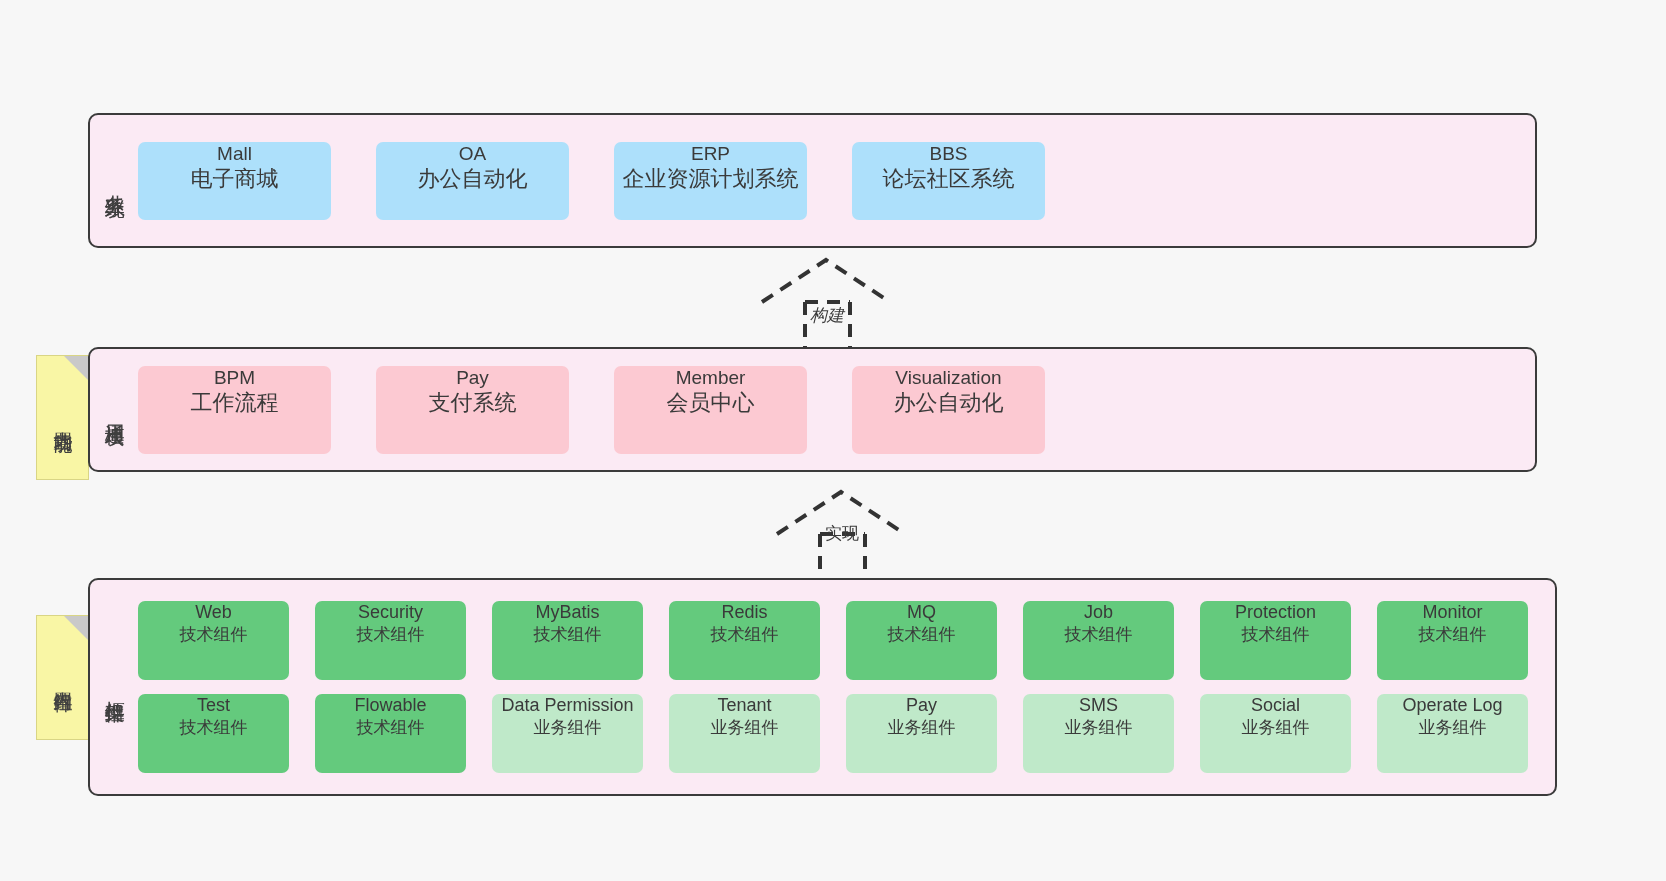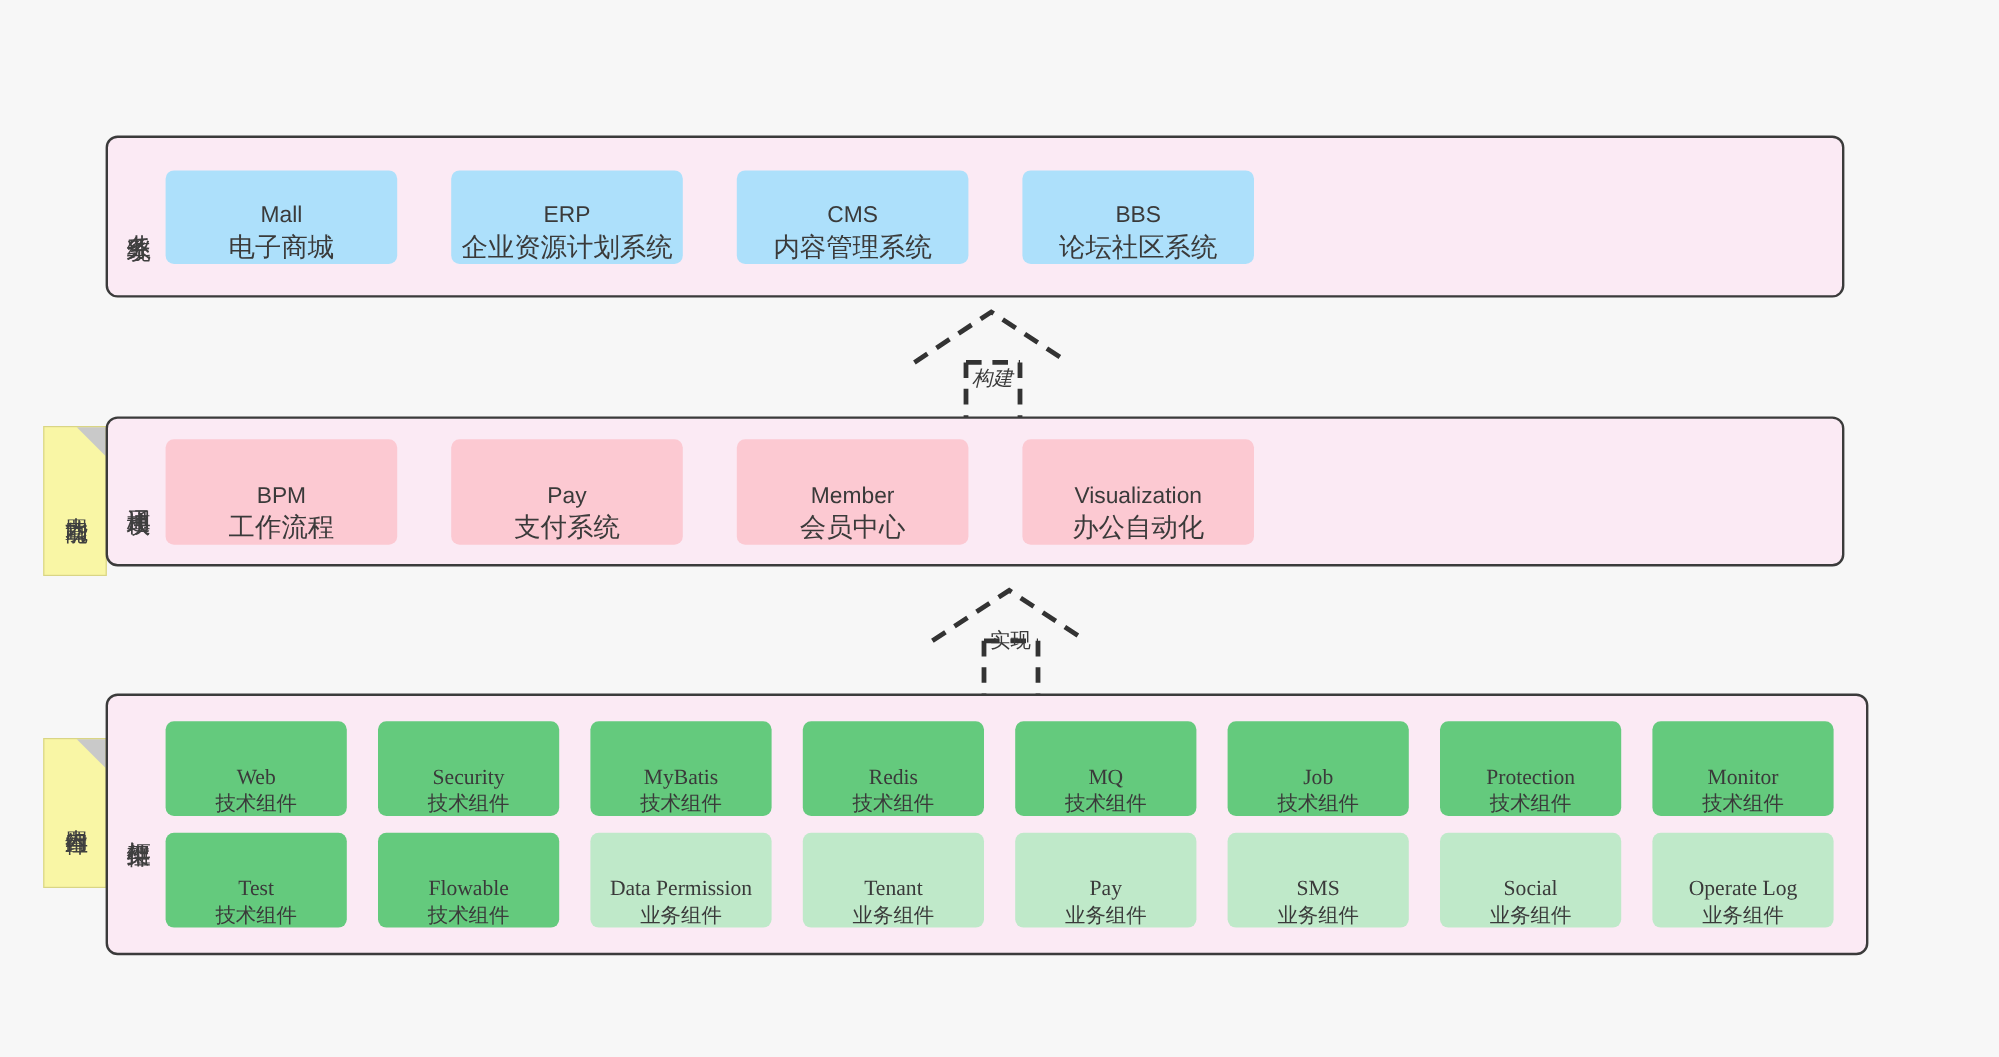--- a/index.html
+++ b/index.html
@@ -60,21 +60,21 @@
     gap:0;
   }
 
   
   .card{
     box-sizing:border-box;
     border-radius:7px;
     display:flex;
     flex-direction:column;
     align-items:center;
-    justify-content:flex-end;
+    justify-content:flex-start;
     text-align:center;
     color:#3a3a3a;
     line-height:1.26;
     overflow:hidden;
   }
   .card .en{font-size:19px;}
   .card .cn{font-size:22px;}
 
   
   .biz .card{
@@ -149,26 +149,26 @@
 <div class="stage">
 
   <div class="layer biz" style="left:88px;top:113px;width:1449px;height:135px;">
     <div class="layer-title">业务系统</div>
     <div class="layer-body">
       <div class="card">
         <span class="en">Mall</span>
         <span class="cn">电子商城</span>
       </div>
       <div class="card">
+        <span class="en">OA</span>
+        <span class="cn">办公自动化</span>
+      </div>
+      <div class="card">
         <span class="en">ERP</span>
         <span class="cn">企业资源计划系统</span>
-      </div>
-      <div class="card">
-        <span class="en">CMS</span>
-        <span class="cn">内容管理系统</span>
       </div>
       <div class="card">
         <span class="en">BBS</span>
         <span class="cn">论坛社区系统</span>
       </div>
     </div>
   </div>
 
   <div class="arrow-wrap" style="left:750px;top:252px;width:160px;height:100px;">
     <svg width="160" height="100" viewBox="0 0 160 100">
@@ -211,21 +211,21 @@
       <path d="M 55 50 L 55 98 M 55 50 L 100 50 M 100 50 L 100 98" fill="none" stroke="#333333" stroke-width="4" stroke-dasharray="13,9" stroke-linecap="butt"></path>
     </svg>
     <span class="arrow-label" style="left:60px;top:38px;">实现</span>
   </div>
 
   <div class="note" style="left:36px;top:615px;width:53px;height:125px;">
     <span class="fold"></span>
     <span>内置组件</span>
   </div>
 
-  <div class="layer fw" style="left:88px;top:578px;width:1469px;height:218px;font-family:Liberation Serif, serif;">
+  <div class="layer fw" style="left:88px;top:578px;width:1469px;height:218px;">
     <div class="layer-title">框架组件</div>
     <div class="layer-body two-rows">
 
       <div class="row">
         <div class="card tech">
           <span class="en">Web</span>
           <span class="cn">技术组件</span>
         </div>
         <div class="card tech">
           <span class="en">Security</span>

